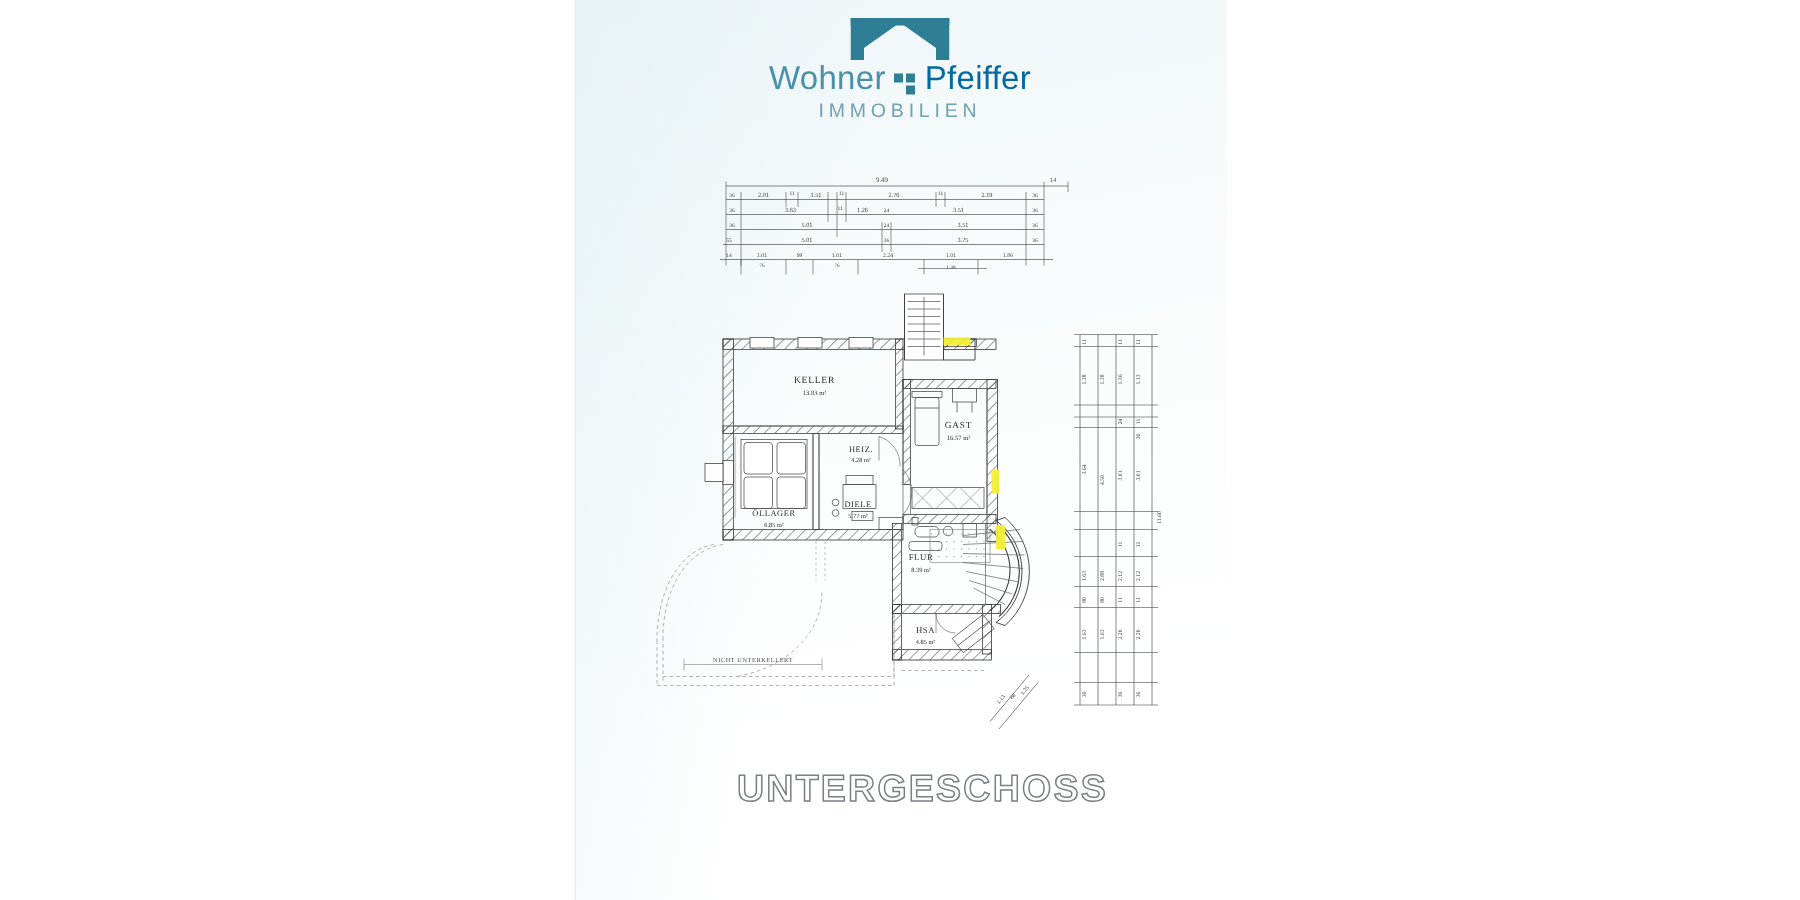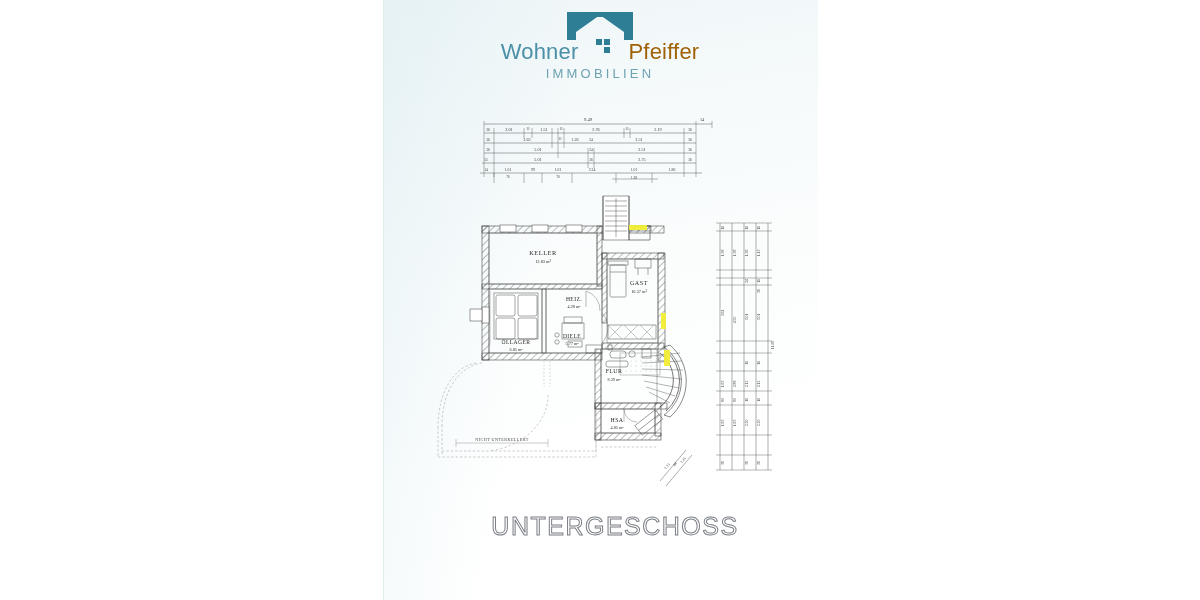--- a/index.html
+++ b/index.html
@@ -19,37 +19,37 @@
     content:"";position:absolute;left:0;top:0;right:0;bottom:0;
     background:linear-gradient(100deg,rgba(222,238,242,.55) 0%,rgba(255,255,255,0) 38%);
     pointer-events:none;
   }
   
   #logo{position:absolute;left:505px;top:12px;width:190px;height:68px;text-align:center;}
   .roof-wrap{height:28px;position:relative;}
   .roof{position:absolute;left:50%;top:0;transform:translateX(-50%);}
   .logo-words{
     font-size:22px;color:#3f88a0;letter-spacing:.2px;
-    display:flex;align-items:flex-start;justify-content:center;gap:15px;
+    display:flex;align-items:flex-end;justify-content:center;gap:3px;
     margin-top:-1px;
   }
   .logo-words .w1{color:#4a90a6;}
-  .logo-words .w2{color:#a16207;}
+  .logo-words .w2{color:#0369a1;}
   .dots{display:grid;grid-template-columns:6px 6px;grid-template-rows:6px 6px;gap:2px;margin:0 3px 2px 3px;}
   .dots i{display:block;background:#2e7f96;}
   .dots i.empty{background:transparent;}
   .logo-sub{font-size:13px;letter-spacing:3.2px;color:#6fa2b2;margin-top:1px;}
   
   #plan{position:absolute;left:420px;top:95px;width:390px;height:410px;}
   #plan svg{display:block;}
   
   #caption{
     position:absolute;left:420px;top:512px;width:390px;text-align:center;
     font-family:"Liberation Sans", sans-serif;
-    font-size:25px;font-weight:normal;letter-spacing:1.5px;
+    font-size:25px;font-weight:bold;letter-spacing:1.5px;
     color:transparent;
     -webkit-text-stroke:1px #7b7f86;
     text-shadow:0 0 0 rgba(0,0,0,0);
   }
 </style>
 </head>
 <body>
 
 <div id="sheet"></div>
 

